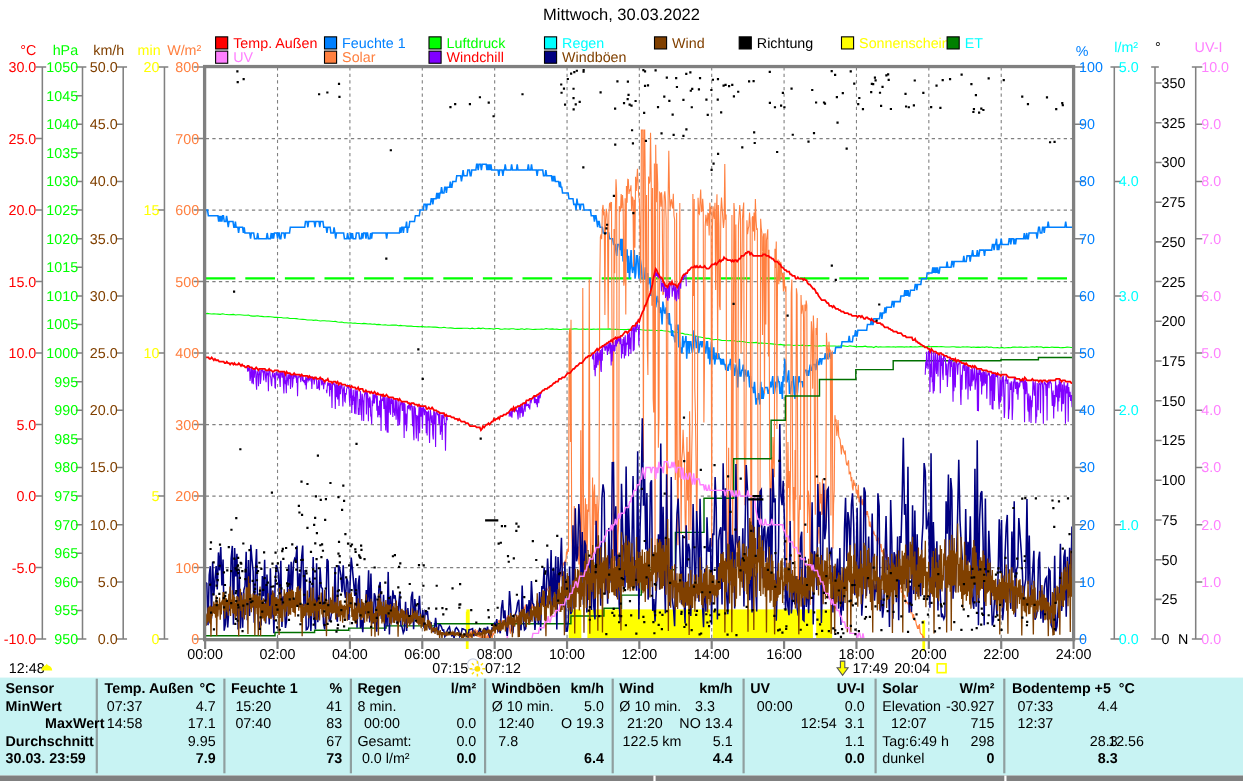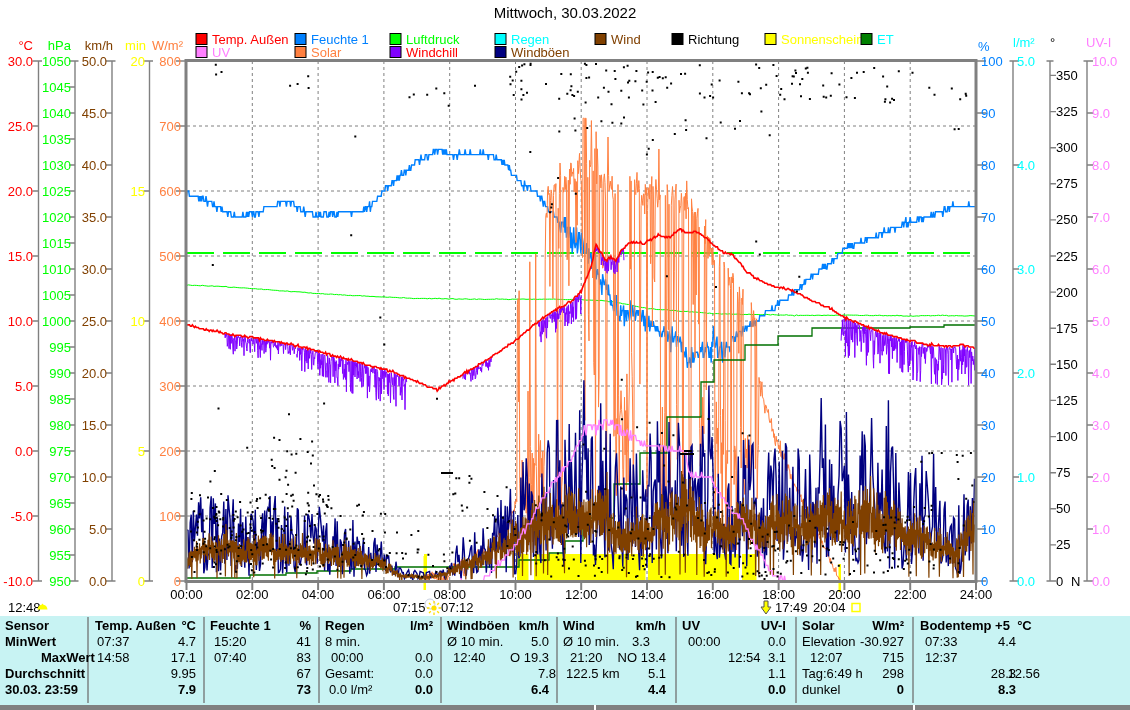--- a/index.html
+++ b/index.html
@@ -247,21 +247,21 @@
 <div style="position:absolute;left:325px;top:50px;white-space:nowrap;">Gesamt:</div>
 <div style="position:absolute;left:313px;top:50px;width:120px;text-align:right;">0.0</div>
 <div style="position:absolute;left:329px;top:66px;white-space:nowrap;">0.0 l/m²</div>
 <div style="position:absolute;left:313px;top:66px;width:120px;text-align:right;font-weight:bold;">0.0</div>
 <div style="position:absolute;left:447px;top:2px;font-weight:bold;white-space:nowrap;">Windböen</div>
 <div style="position:absolute;left:429px;top:2px;width:120px;text-align:right;font-weight:bold;">km/h</div>
 <div style="position:absolute;left:447px;top:18px;white-space:nowrap;">Ø 10 min.</div>
 <div style="position:absolute;left:429px;top:18px;width:120px;text-align:right;">5.0</div>
 <div style="position:absolute;left:453px;top:34px;white-space:nowrap;">12:40</div>
 <div style="position:absolute;left:429px;top:34px;width:120px;text-align:right;">O 19.3</div>
-<div style="position:absolute;left:436px;top:50px;width:120px;text-align:right;">7.8</div>
+<div style="position:absolute;left:453px;top:50px;width:120px;text-align:left;">7.8</div>
 <div style="position:absolute;left:429px;top:66px;width:120px;text-align:right;font-weight:bold;">6.4</div>
 <div style="position:absolute;left:563px;top:2px;font-weight:bold;white-space:nowrap;">Wind</div>
 <div style="position:absolute;left:546px;top:2px;width:120px;text-align:right;font-weight:bold;">km/h</div>
 <div style="position:absolute;left:563px;top:18px;white-space:nowrap;">Ø 10 min.</div>
 <div style="position:absolute;left:530px;top:18px;width:120px;text-align:right;">3.3</div>
 <div style="position:absolute;left:570px;top:34px;white-space:nowrap;">21:20</div>
 <div style="position:absolute;left:546px;top:34px;width:120px;text-align:right;">NO 13.4</div>
 <div style="position:absolute;left:566px;top:50px;white-space:nowrap;">122.5 km</div>
 <div style="position:absolute;left:546px;top:50px;width:120px;text-align:right;">5.1</div>
 <div style="position:absolute;left:546px;top:66px;width:120px;text-align:right;font-weight:bold;">4.4</div>

